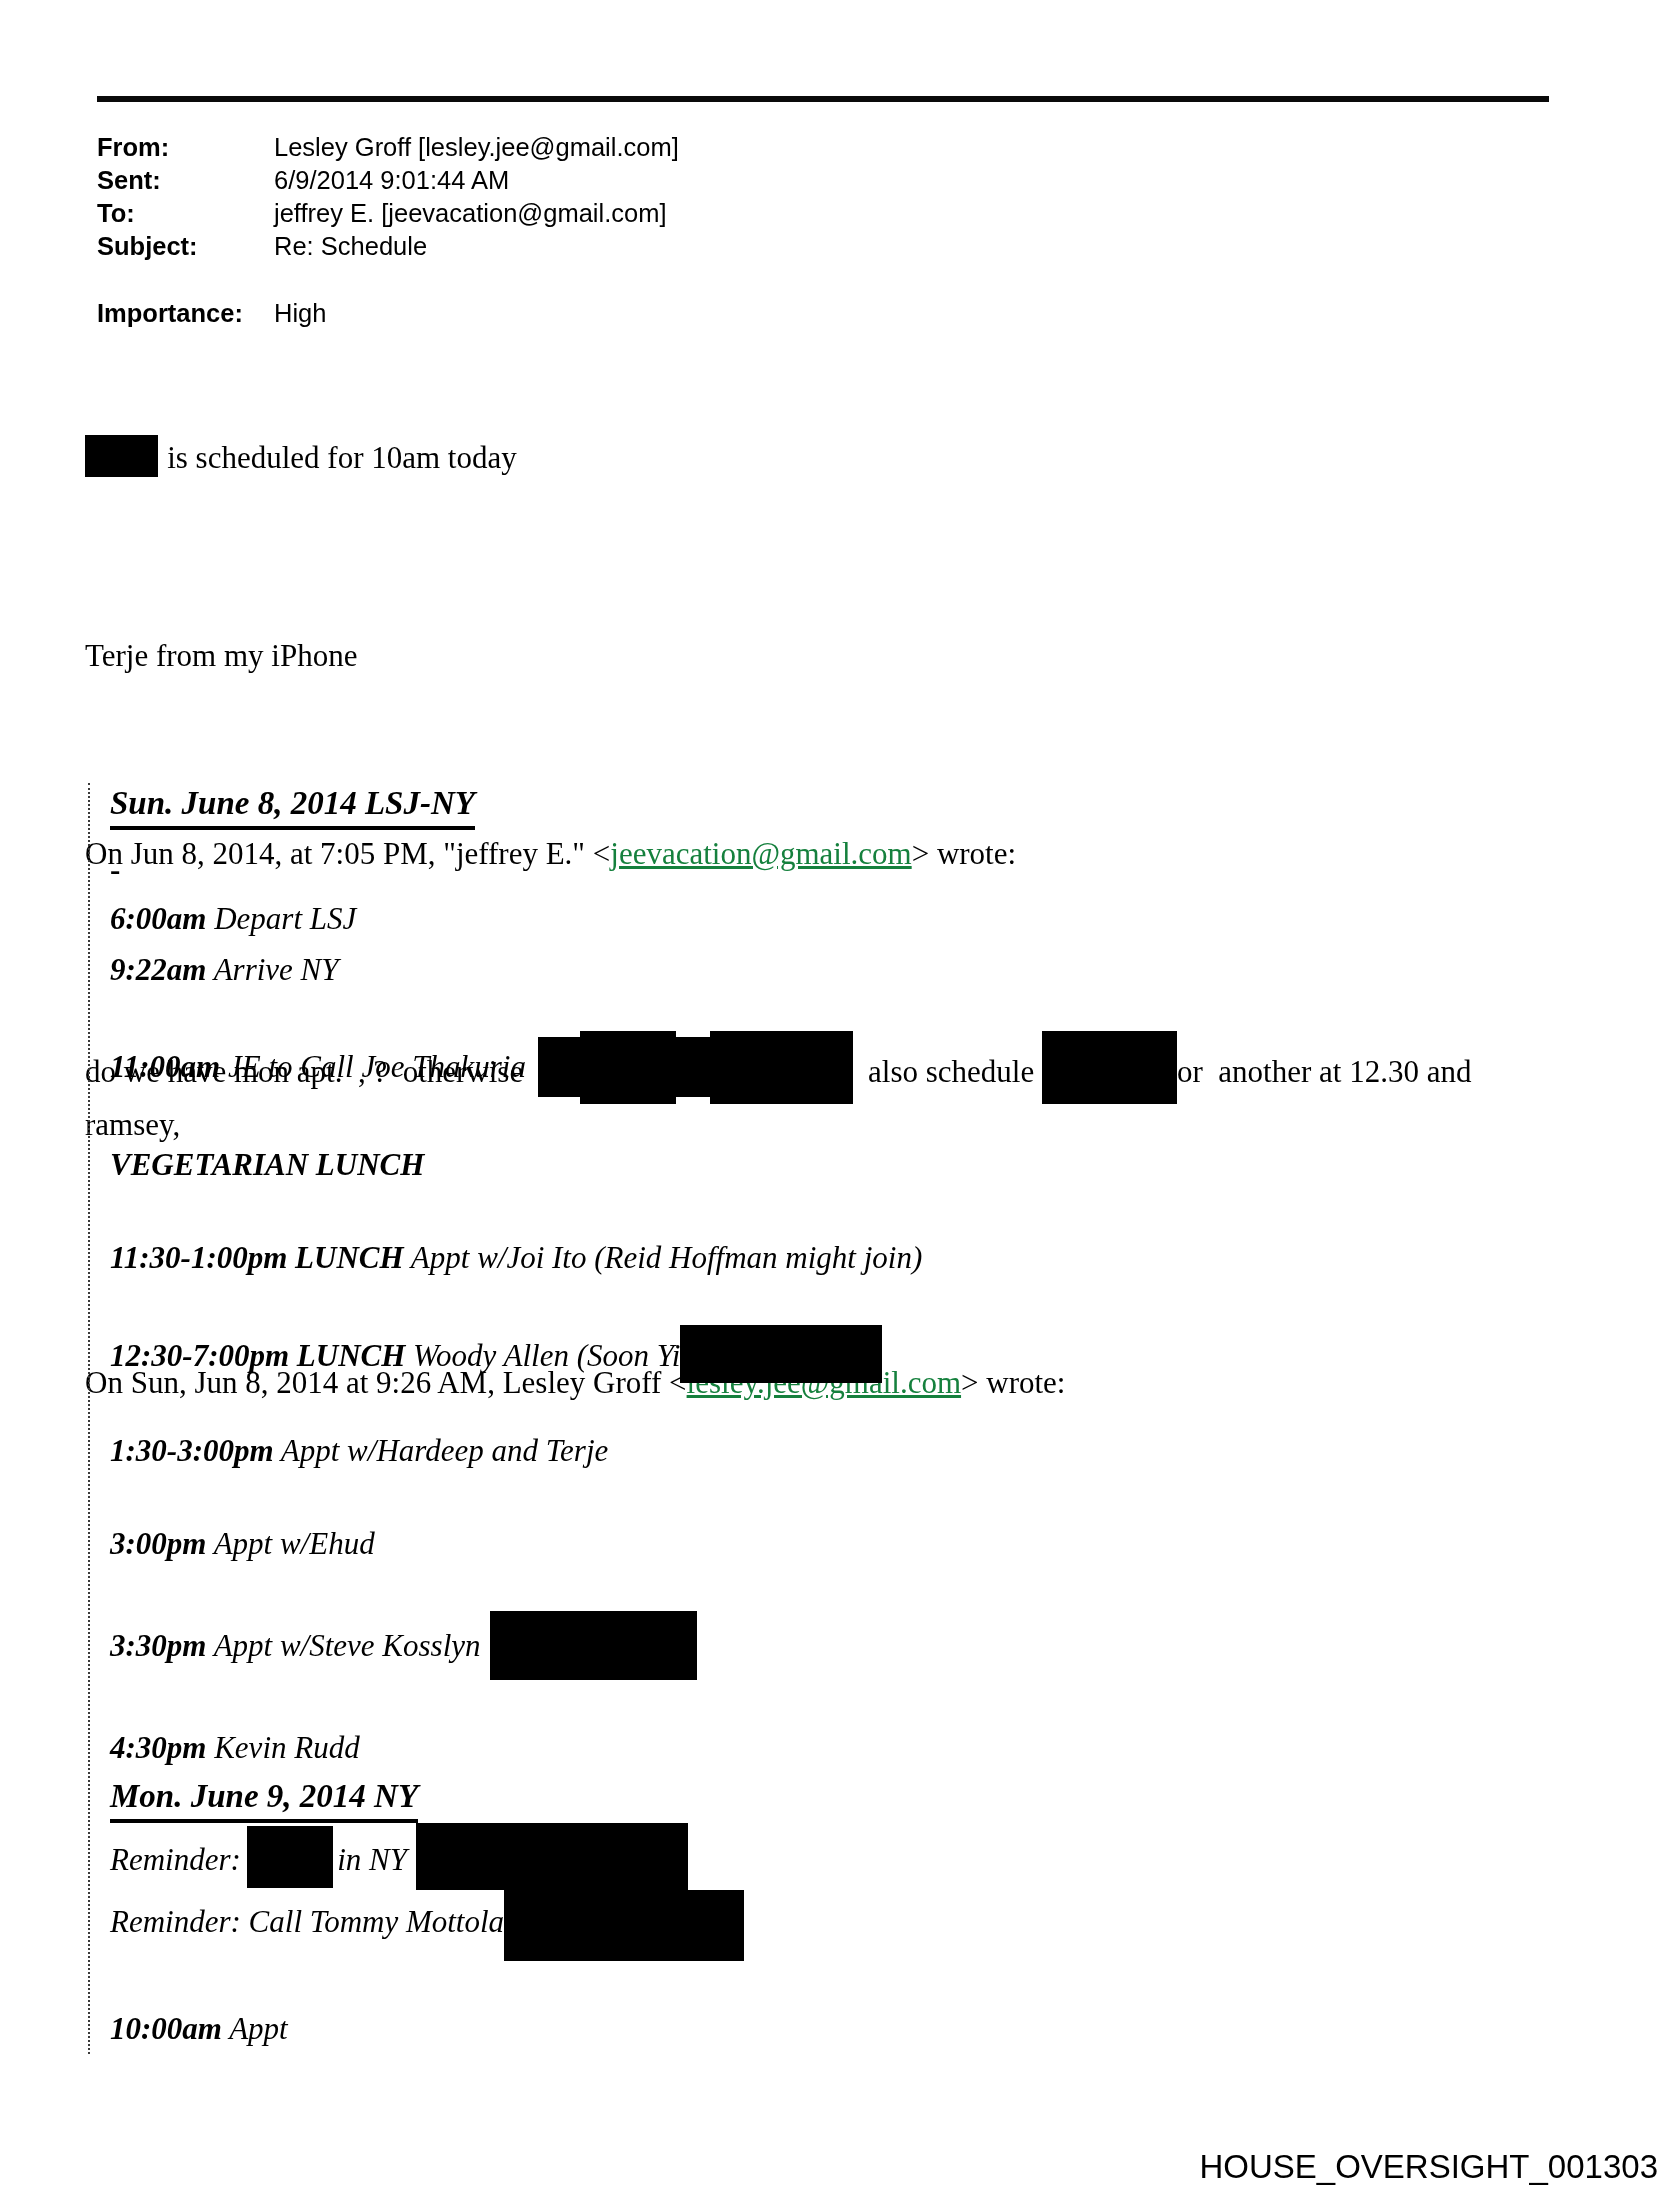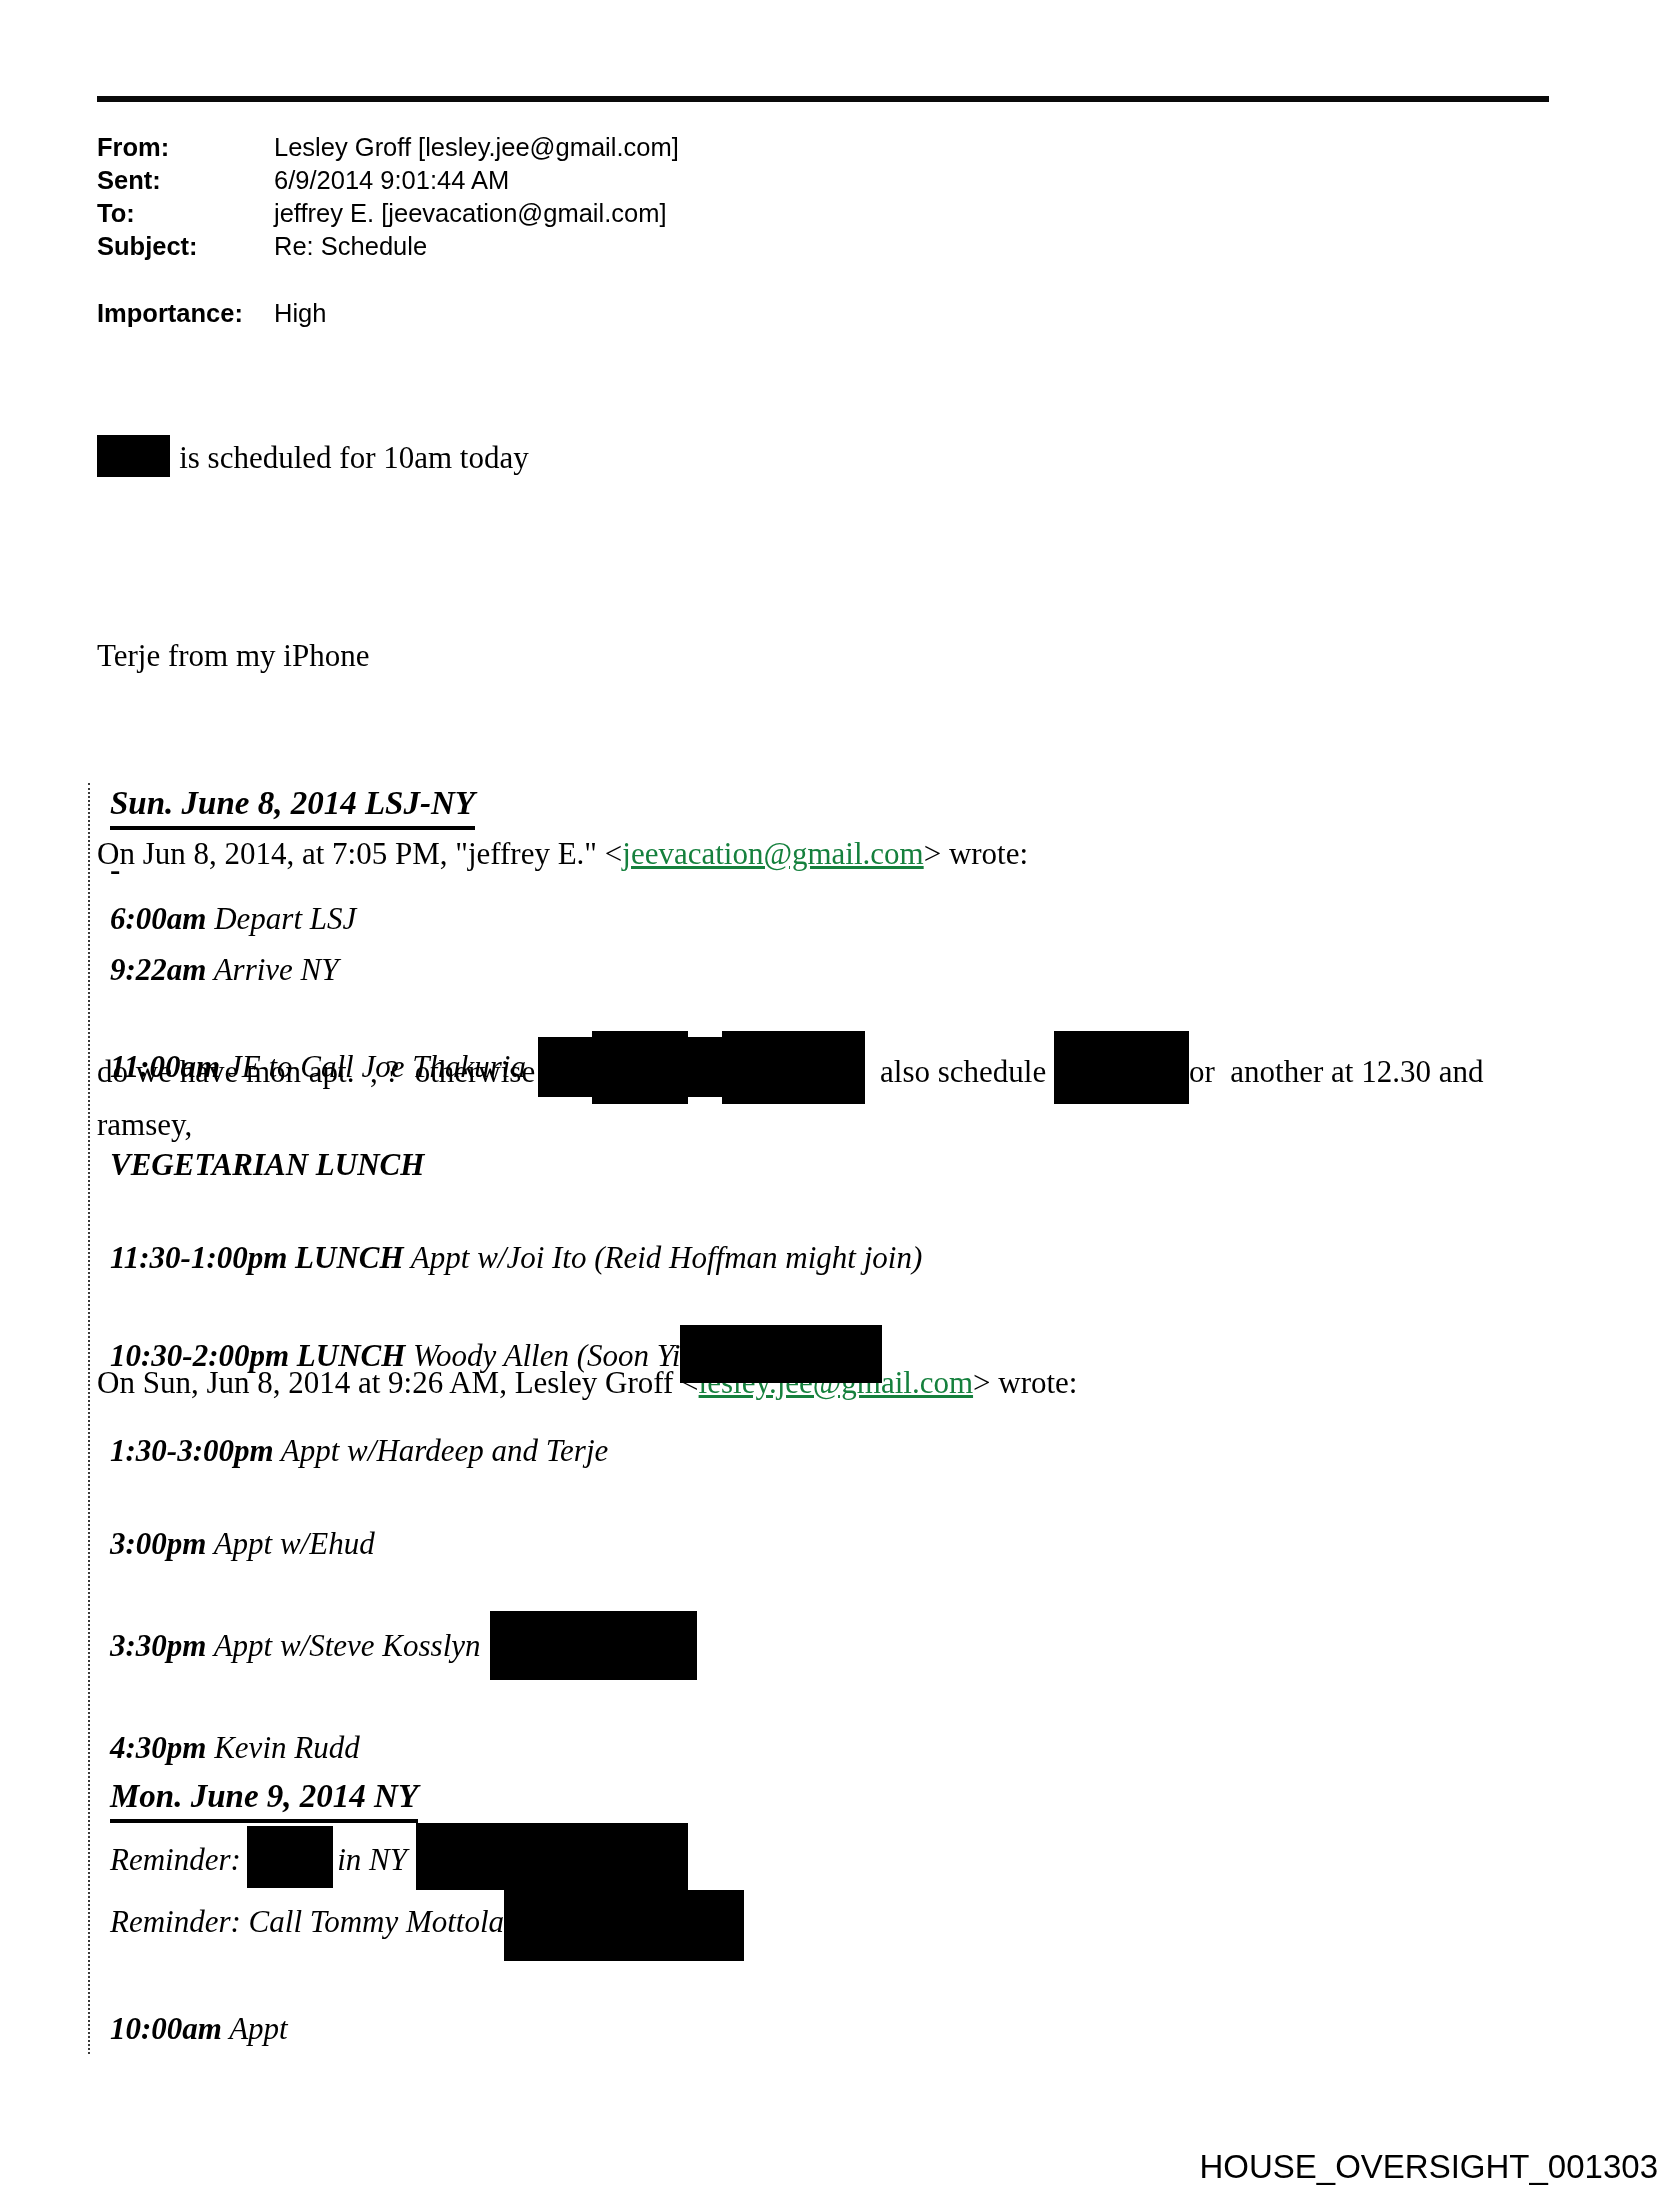--- a/index.html
+++ b/index.html
@@ -21,21 +21,21 @@
     font-family:"Liberation Sans", sans-serif;
     font-size:25.5px;line-height:33px;
   }
   .hrow{display:flex;}
   .hlabel{width:177px;font-weight:bold;}
   .hvalue{font-weight:normal;}
   .importance-row{margin-top:34px;}
 
   
   .mail-body{
-    position:absolute;left:97px;top:353px;width:1486px;
+    position:absolute;left:85px;top:353px;width:1486px;
     font-size:31px;line-height:41px;
     white-space:pre-wrap;
   }
   .para{margin:0 0 34px 0;}
   .para.big-gap{margin-top:60px;}
   .doc-link{color:#15803d;text-decoration:underline;}
 
   
   .rx{display:inline-block;background:#000;}
   .rx-sched-note{width:73px;height:42px;vertical-align:-9.2px;margin-right:9.2px;}
@@ -130,21 +130,21 @@
 
     <div class="sched"><span class="t">6:00am</span> <span>Depart LSJ</span></div>
     <div class="sched"><span class="t">9:22am</span> <span>Arrive NY</span></div>
 
     <div class="sched gap"><span class="t">11:00am</span> <span>JE to Call Joe Thakuria</span><span class="rx rx-thakuria"></span></div>
 
     <div class="lunch-heading">VEGETARIAN LUNCH</div>
 
     <div class="sched gap"><span class="t">11:30-1:00pm LUNCH</span> <span>Appt w/Joi Ito (Reid Hoffman might join)</span></div>
 
-    <div class="sched gap"><span class="t">10:30-2:00pm LUNCH</span> <span>Woody Allen (Soon Yi</span><span class="rx rx-soonyi"></span></div>
+    <div class="sched gap"><span class="t">12:30-7:00pm LUNCH</span> <span>Woody Allen (Soon Yi</span><span class="rx rx-soonyi"></span></div>
 
     <div class="sched gap"><span class="t">1:30-3:00pm</span> <span>Appt w/Hardeep and Terje</span></div>
 
     <div class="sched gap"><span class="t">3:00pm</span> <span>Appt w/Ehud</span></div>
 
     <div class="sched gap"><span class="t">3:30pm</span> <span>Appt w/Steve Kosslyn</span><span class="rx rx-kosslyn"></span></div>
 
     <div class="sched gap"><span class="t">4:30pm</span> <span>Kevin Rudd</span></div>
 
     <div class="day2-wrap"><span class="day-heading">Mon. June 9, 2014 NY</span></div>

